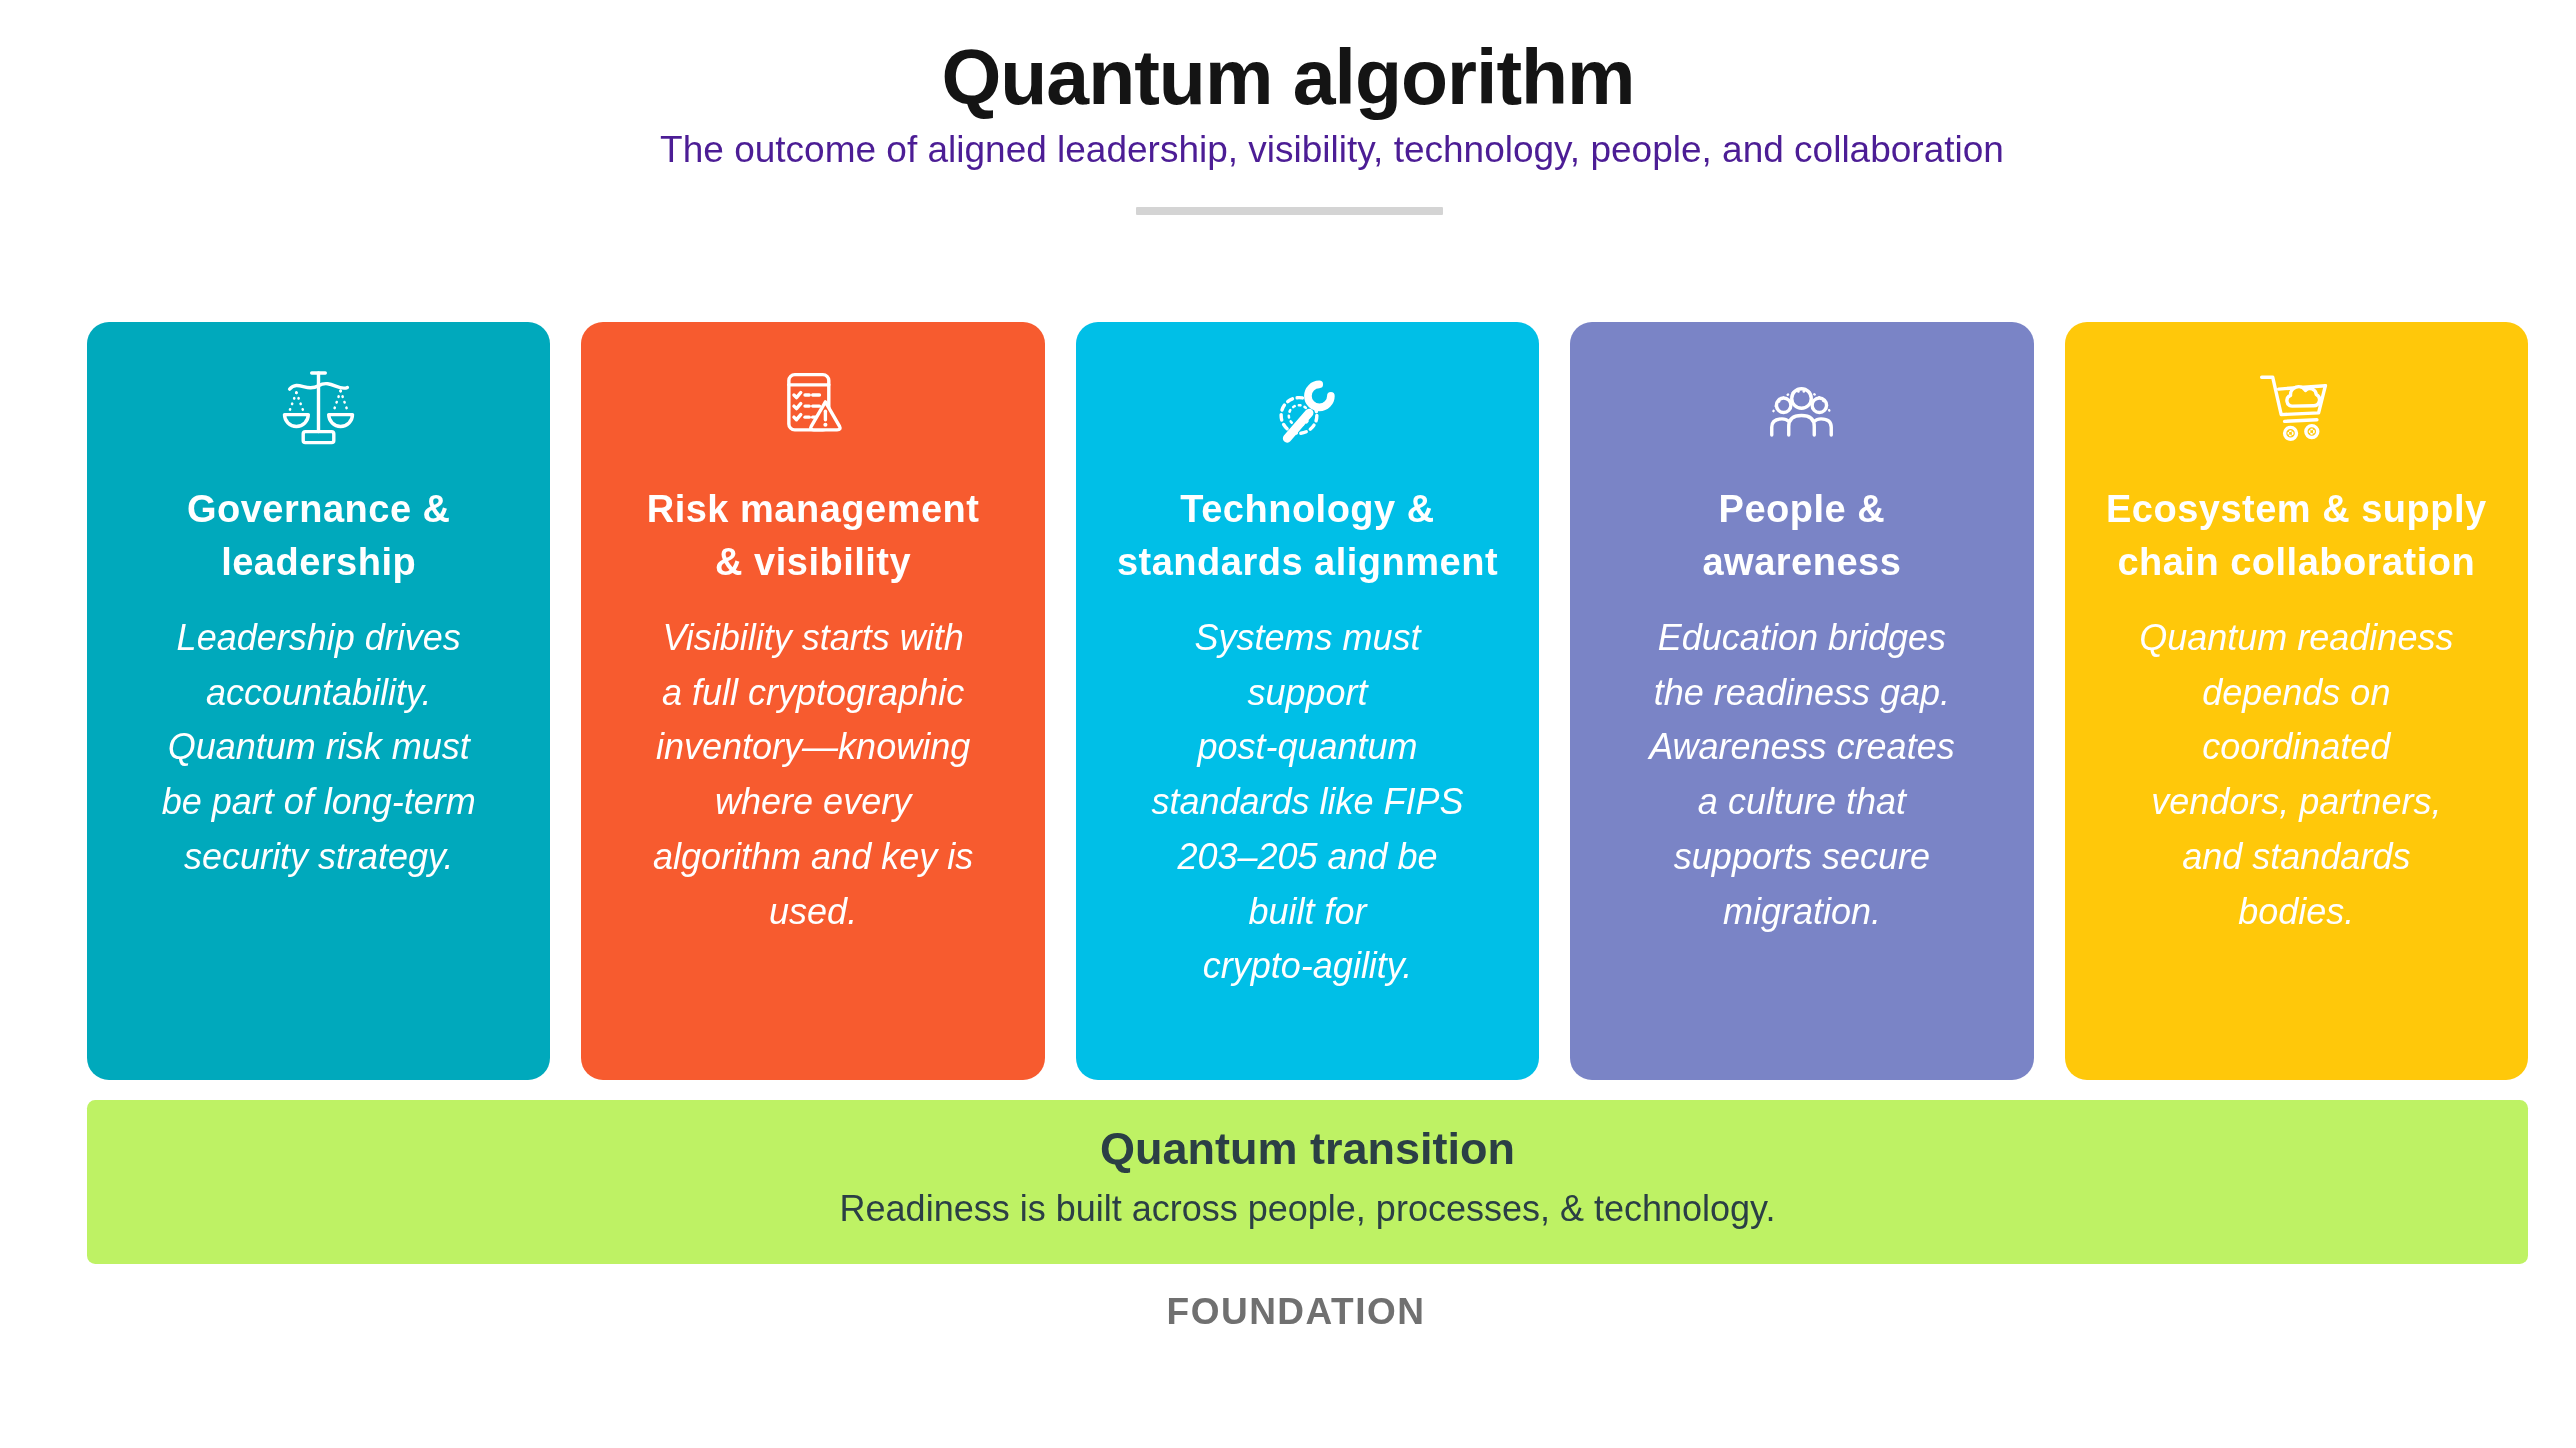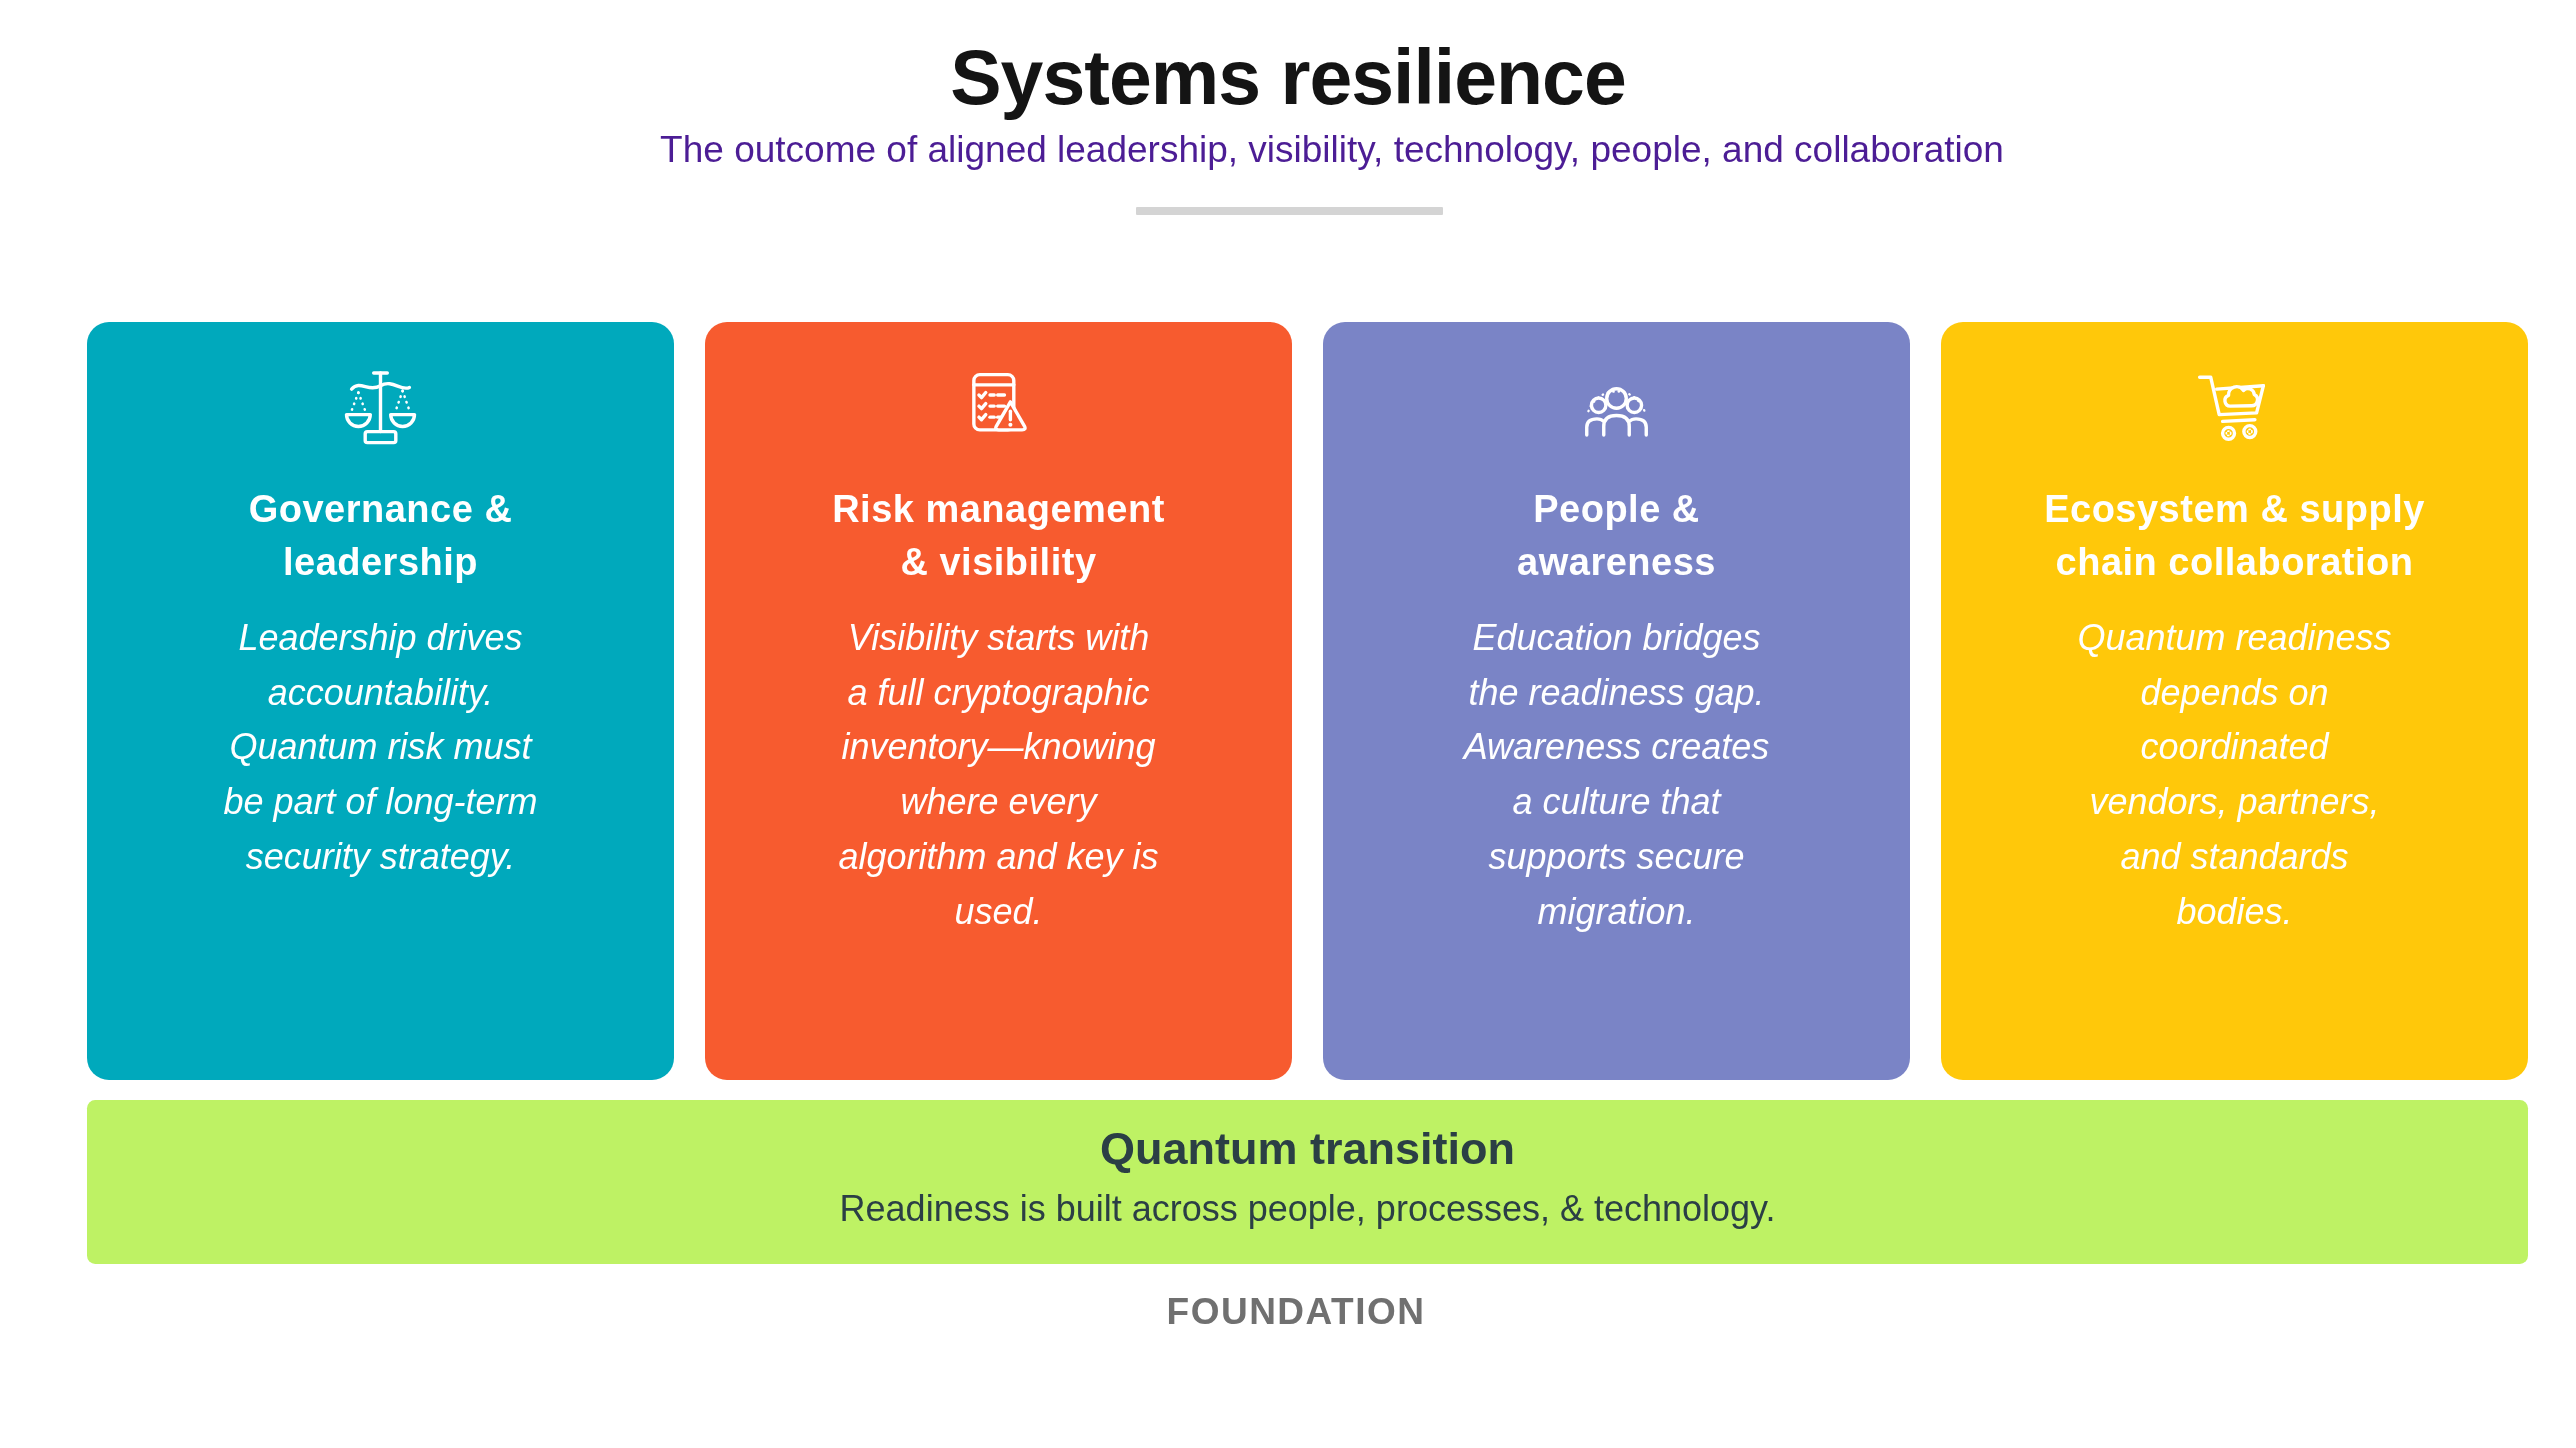--- a/index.html
+++ b/index.html
@@ -58,21 +58,21 @@
 
   svg { fill:none; stroke:#ffffff; stroke-width:4; stroke-linecap:round; stroke-linejoin:round; }
   svg .fillc { fill:var(--c); }
   svg .dot { fill:#ffffff; stroke:none; }
 </style>
 </head>
 <body>
 
 <div id="canvas">
 
-  <div class="title">Systems resilience</div>
+  <div class="title">Quantum algorithm</div>
   <div class="subtitle">The outcome of aligned leadership, visibility, technology, people, and collaboration</div>
   <div class="divider"></div>
 
   <div class="cards">
 
     <div class="card" style="--c: #00a9bc;">
       <div class="icon">
         <svg viewBox="0 0 100 100">
           <line x1="42" y1="7" x2="58" y2="7"></line>
           <line x1="50" y1="7" x2="50" y2="76"></line>
@@ -119,20 +119,39 @@
       <div class="card-title">Risk management
 &amp; visibility</div>
       <div class="card-body">Visibility starts with
 a full cryptographic
 inventory—knowing
 where every
 algorithm and key is
 used.</div>
     </div>
 
+    <div class="card" style="--c: #00bfe7;">
+      <div class="icon">
+        <svg viewBox="0 0 100 100">
+          <circle cx="40" cy="57" r="21" stroke-dasharray="6.5 5.5"></circle>
+          <circle cx="40" cy="57" r="12" stroke-width="3" stroke-dasharray="2 5"></circle>
+          <line x1="26" y1="84" x2="52" y2="54" stroke-width="10"></line>
+          <circle cx="64" cy="34" r="13.5" stroke-width="9" stroke-dasharray="63 22"></circle>
+        </svg>
+      </div>
+      <div class="card-title">Technology &amp;
+standards alignment</div>
+      <div class="card-body">Systems must
+support
+post-quantum
+standards like FIPS
+203–205 and be
+built for
+crypto-agility.</div>
+    </div>
 
     <div class="card" style="--c: #7a84c6;">
       <div class="icon">
         <svg viewBox="0 0 100 100">
           <path d="M17 52 A35 35 0 0 1 83 52" stroke-width="2.8" stroke-dasharray="0.5 6"></path>
           <circle cx="50" cy="37" r="11.5"></circle>
           <circle cx="29" cy="45" r="8.5"></circle>
           <circle cx="71" cy="45" r="8.5"></circle>
           <path d="M35 80 L35 70 Q35 57 50 57 Q65 57 65 70 L65 80"></path>
           <path d="M15 80 L15 71 Q15 61 27 61 Q32 61 35 64"></path>

